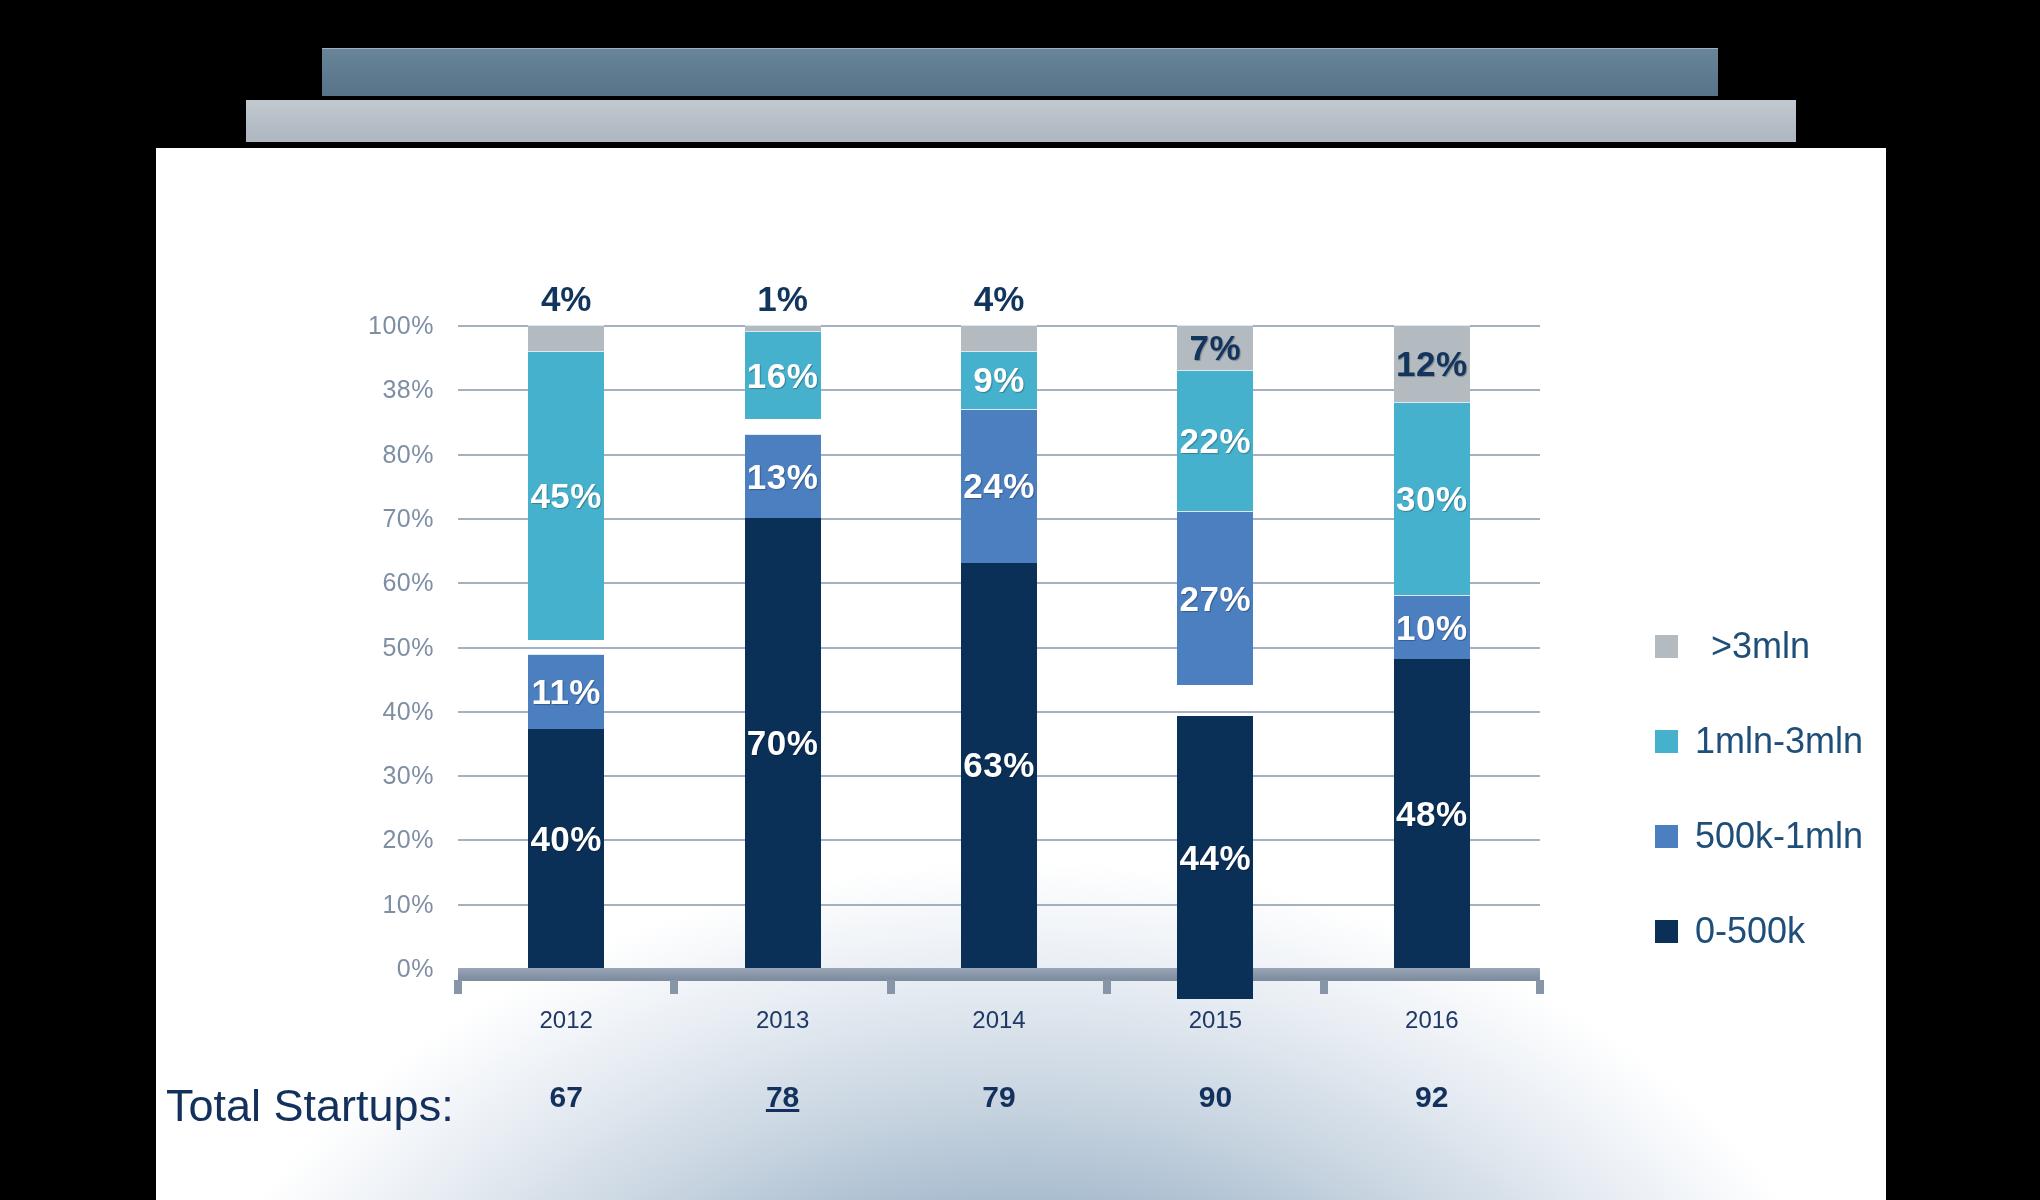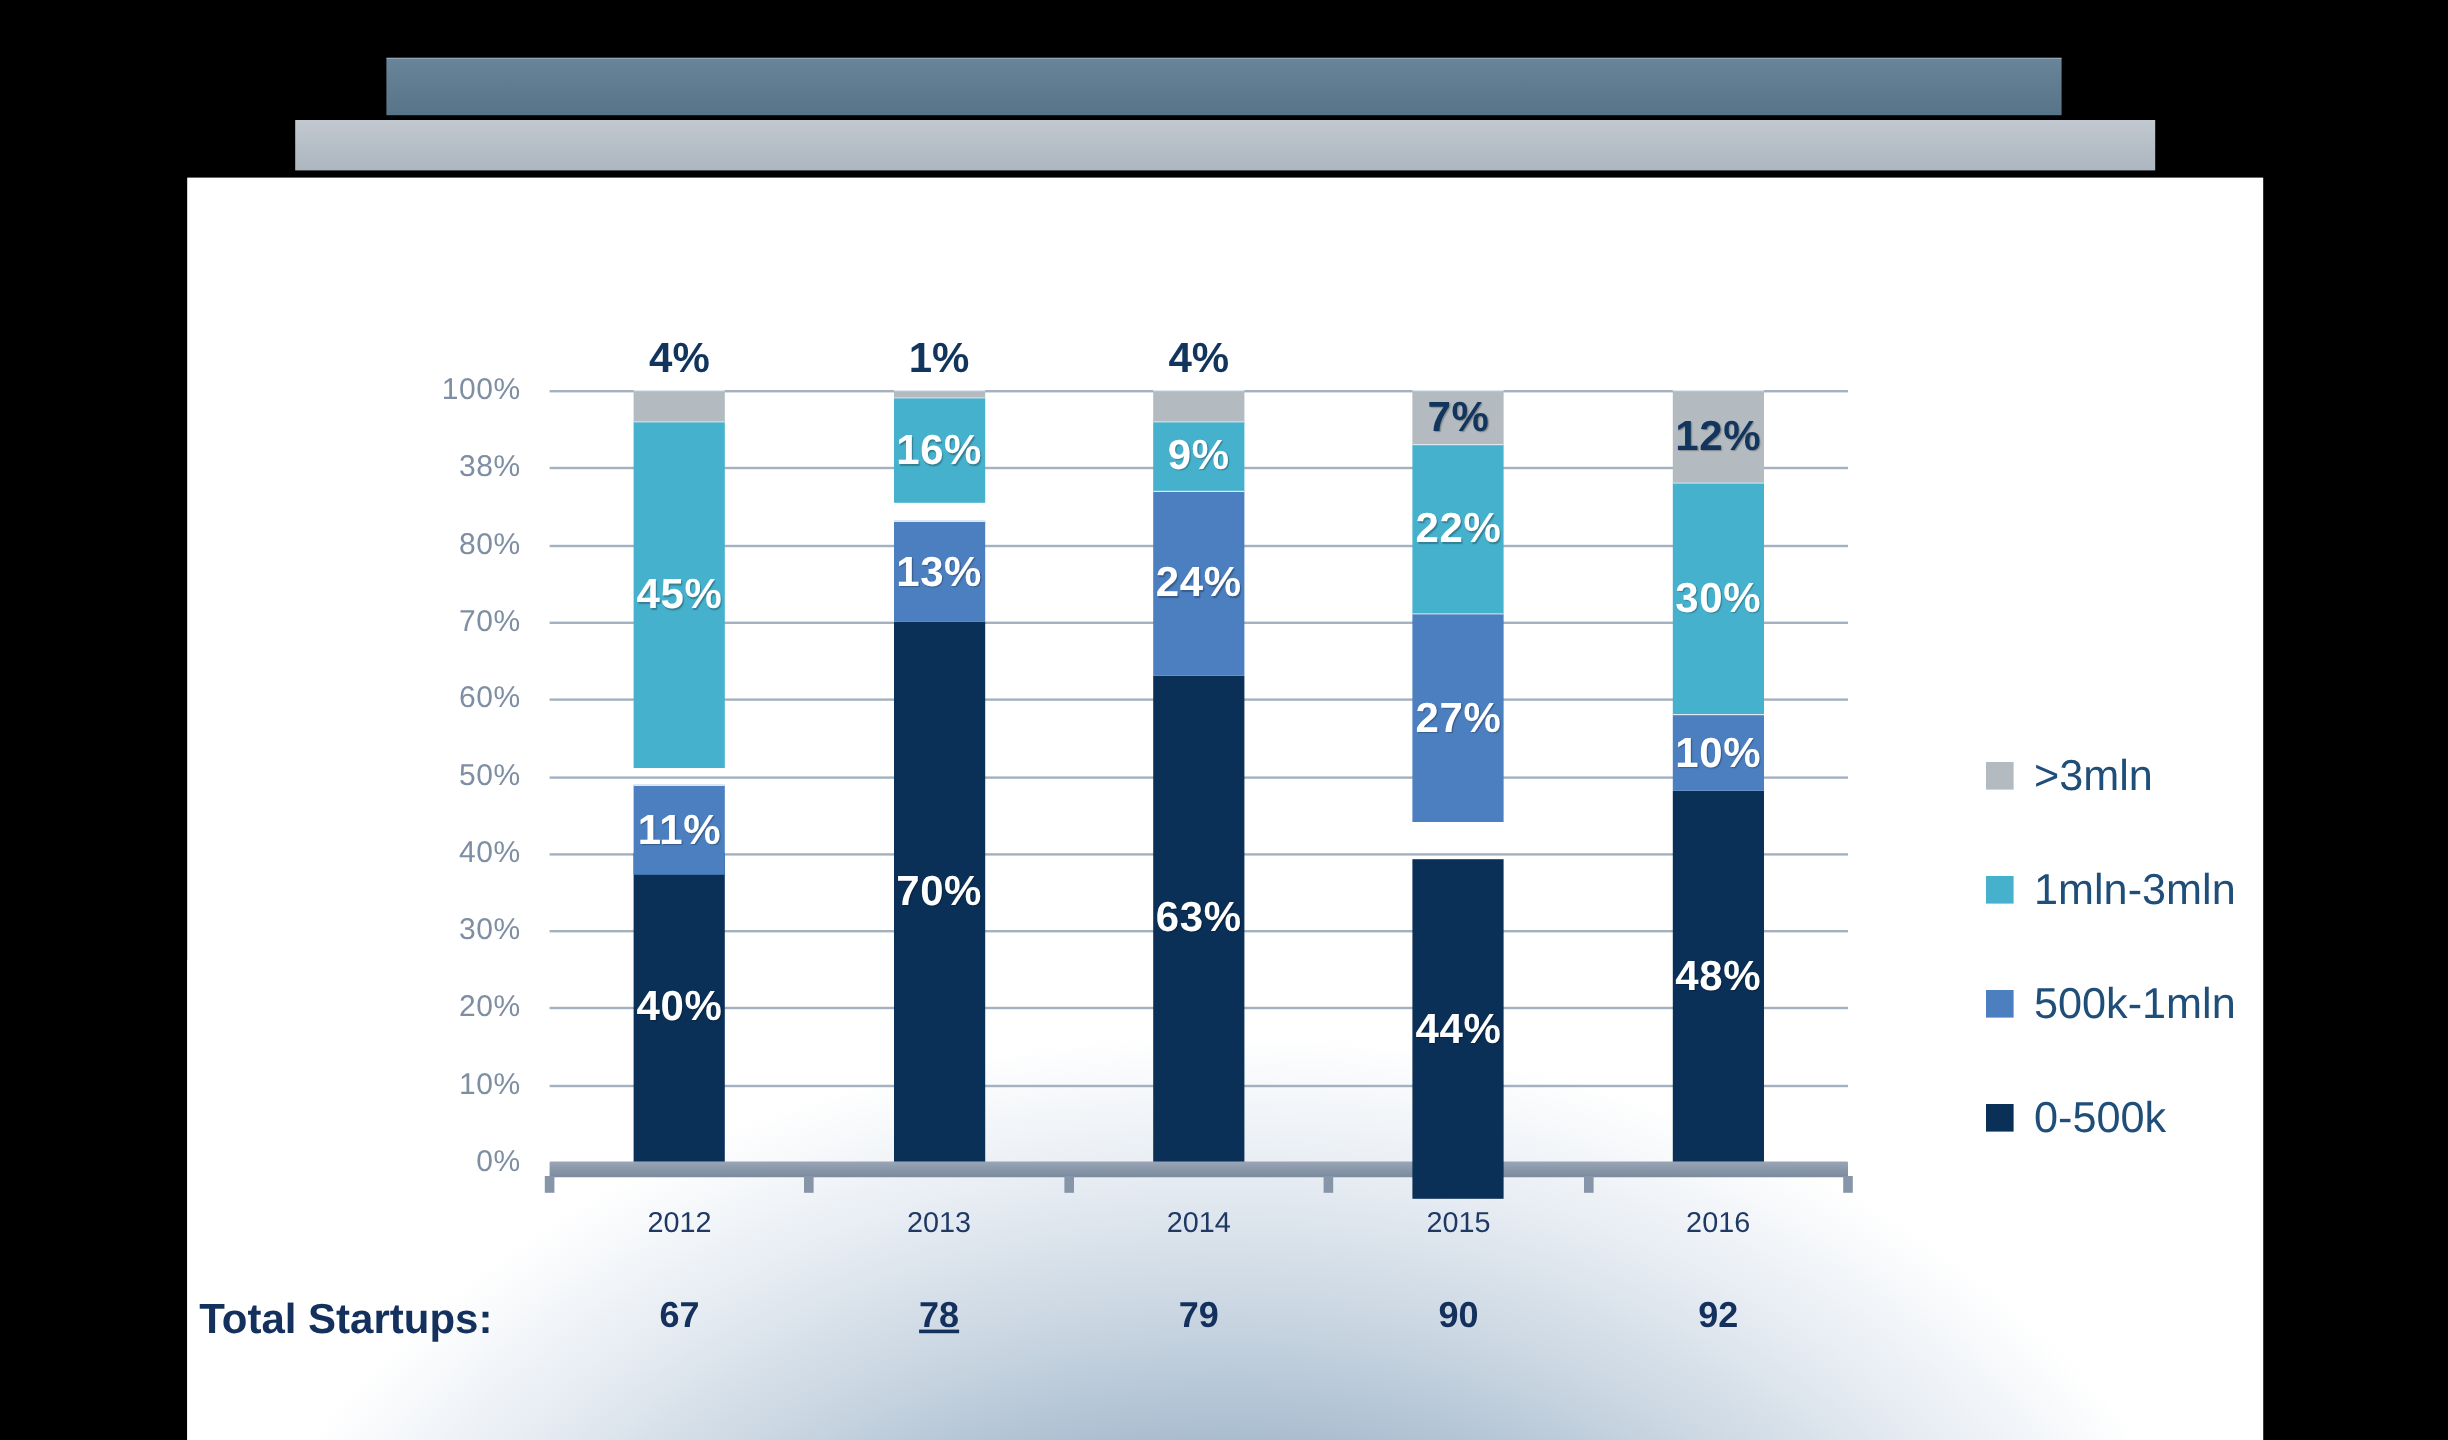--- a/index.html
+++ b/index.html
@@ -72,21 +72,21 @@
     font-size:35px;font-weight:bold;color:#12355e;
     transform:translateY(-100%);
   }
 
   .xlabel{
     position:absolute;text-align:center;
     font-size:24px;color:#1f3864;font-weight:400;
   }
 
   .total-caption{
-    position:absolute;font-size:35px;font-weight:bold;color:#13315c;
+    position:absolute;font-size:45px;font-weight:normal;color:#13315c;
     white-space:nowrap;
   }
   .total-val{
     position:absolute;text-align:center;font-size:30px;font-weight:bold;color:#13315c;
   }
 
   
   .legend{position:absolute;left:1499px;top:480px;width:420px;}
   .legend-row{position:absolute;display:flex;align-items:center;}
   .legend-swatch{width:23px;height:23px;flex:0 0 23px;}
@@ -209,21 +209,21 @@
           <div class="seg s3" style="top: 0px; height: 77.16px;">
             <span class="lbl-dark">12%</span>
           </div>
         </div>
         <div class="xlabel" style="left: 1185.8px; top: 858px; width: 180px;">2016</div>
         <div class="total-val" style="left: 1185.8px; top: 932px; width: 180px;">92</div>
         <div class="total-caption" style="left: 10px; top: 932px;">Total Startups:</div>
       </div>
 
     <div class="legend" id="legend-root">
-        <div class="legend-row" style="top: 0px; left: 0px;">
+        <div class="legend-row" style="top: 0px; left: 0px; gap: 16px;">
           <span class="legend-swatch" style="background: rgb(179, 186, 192);"></span>
           <span class="legend-text">&gt;3mln</span>
         </div>
         <div class="legend-row" style="top: 95px; left: 0px;">
           <span class="legend-swatch" style="background: rgb(70, 177, 205);"></span>
           <span class="legend-text">1mln-3mln</span>
         </div>
         <div class="legend-row" style="top: 190px; left: 0px;">
           <span class="legend-swatch" style="background: rgb(75, 127, 192);"></span>
           <span class="legend-text">500k-1mln</span>

